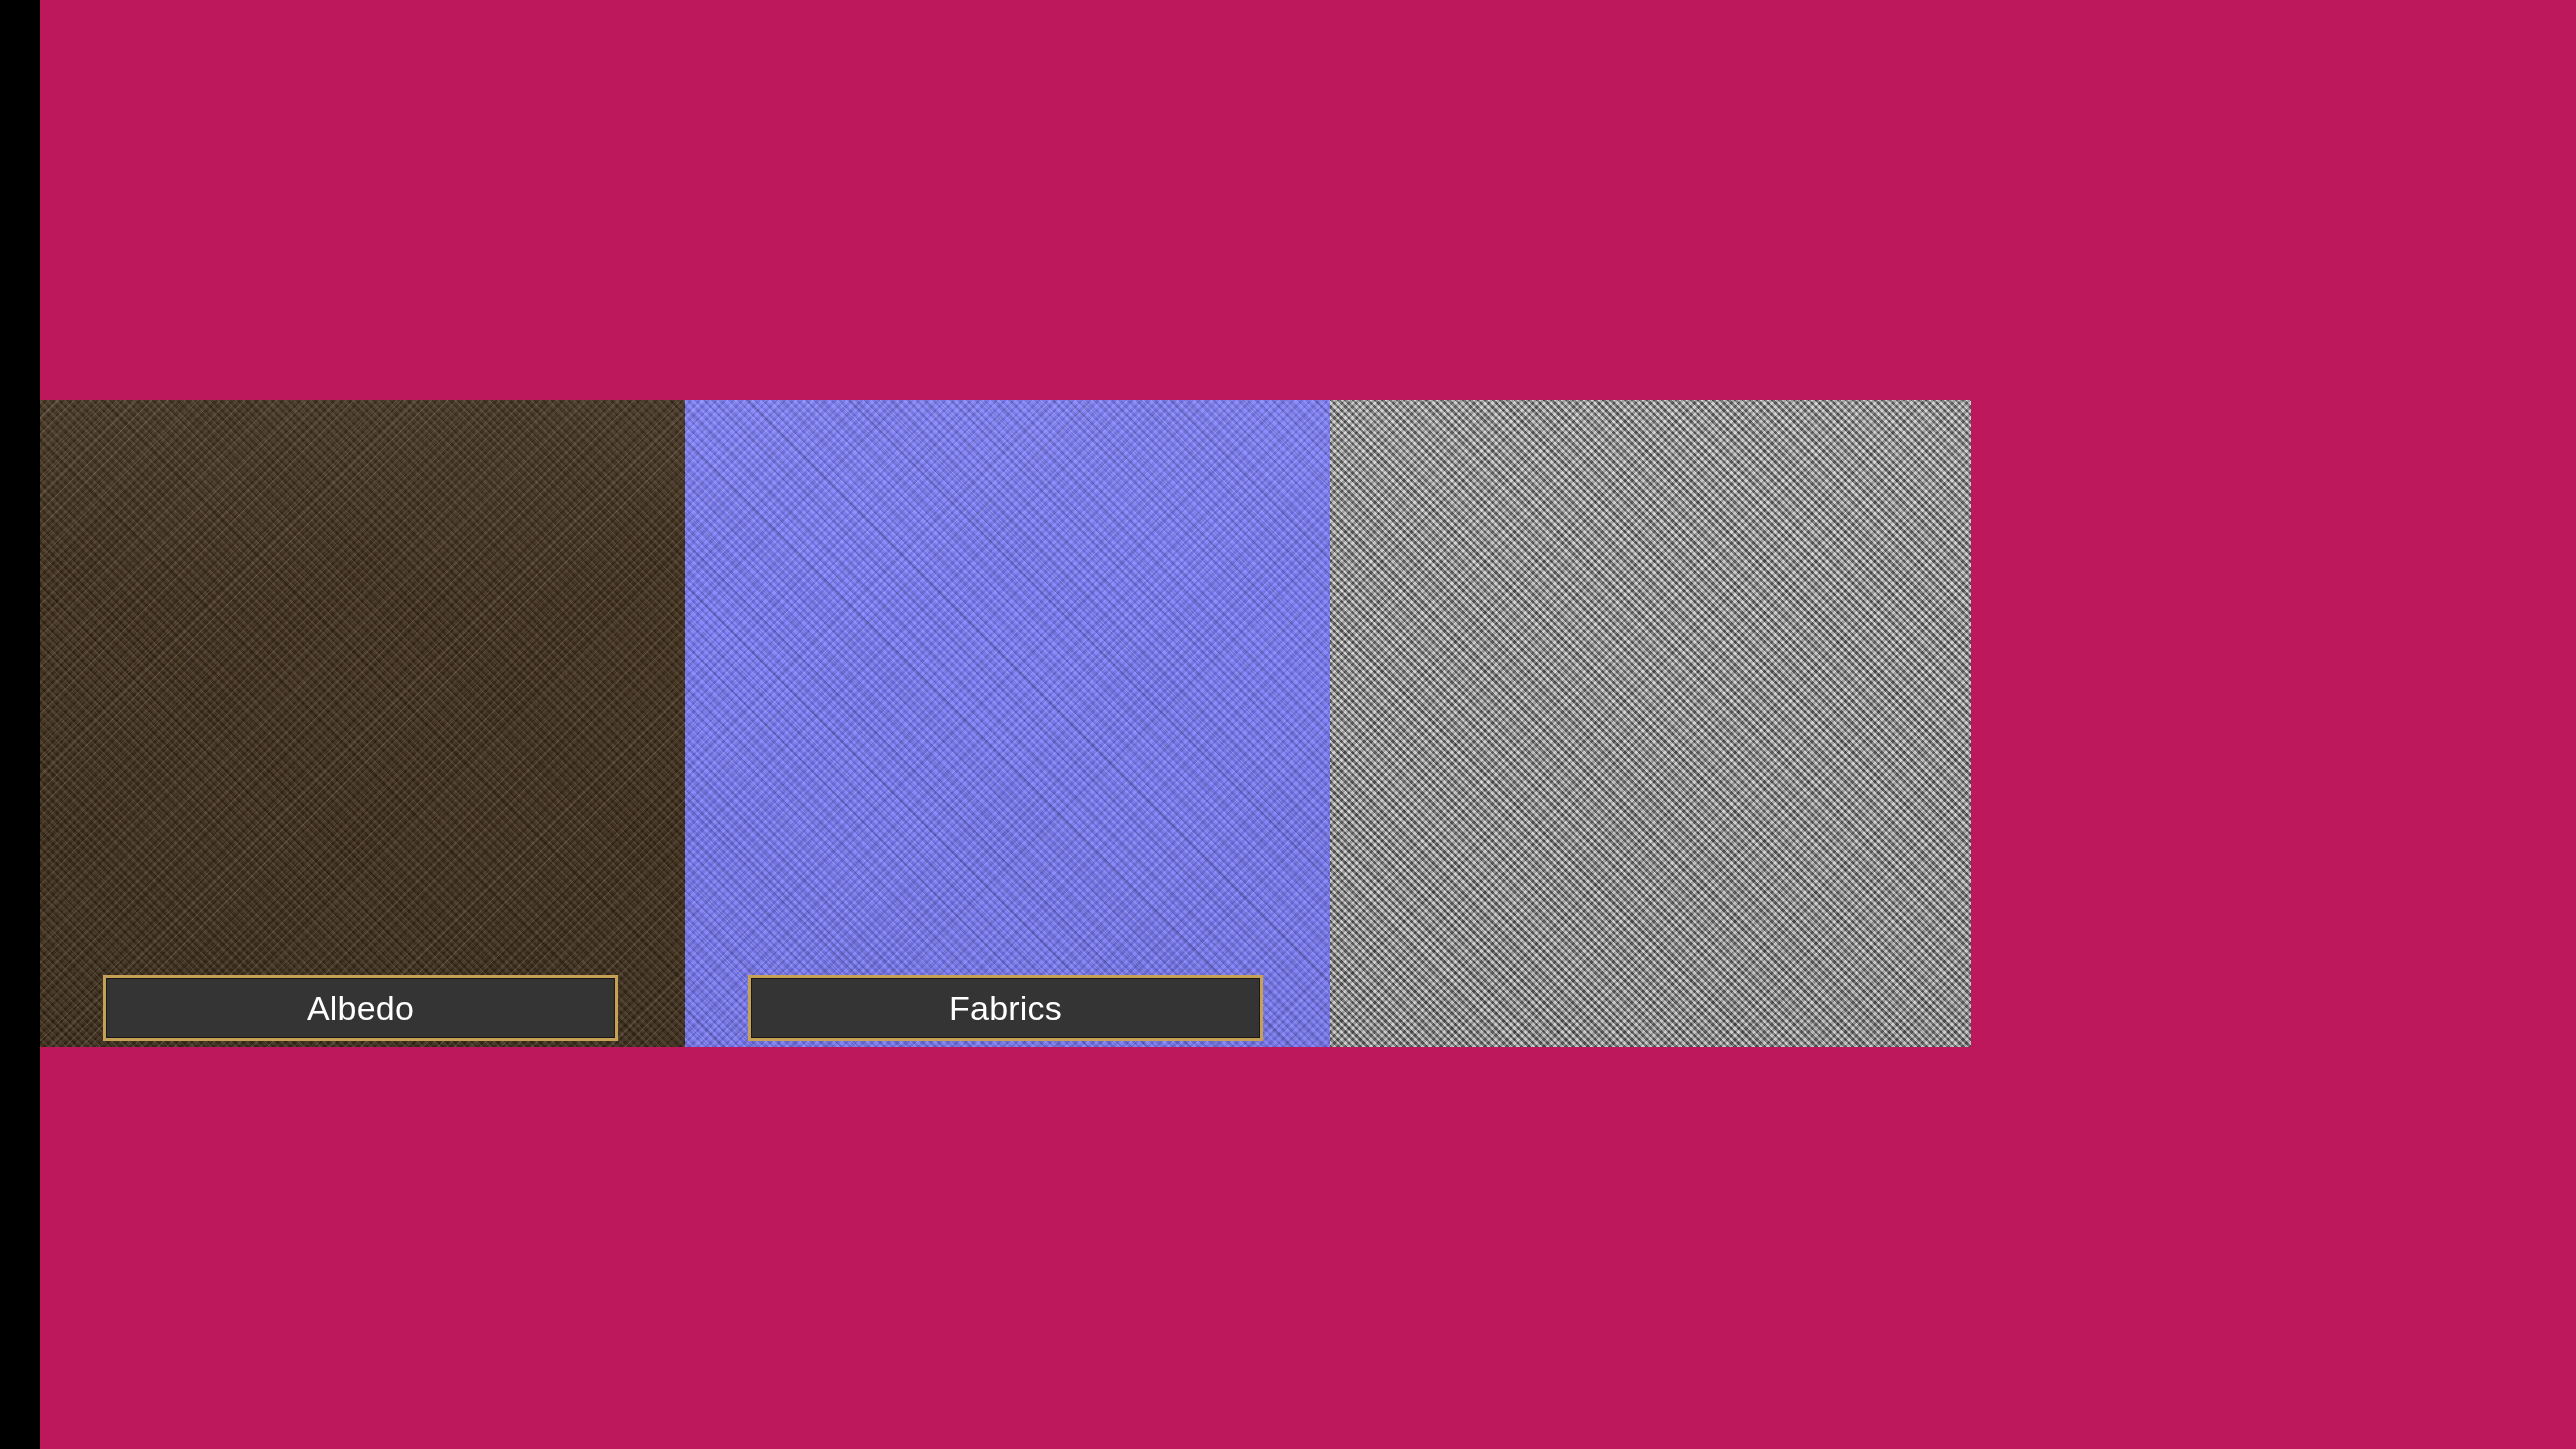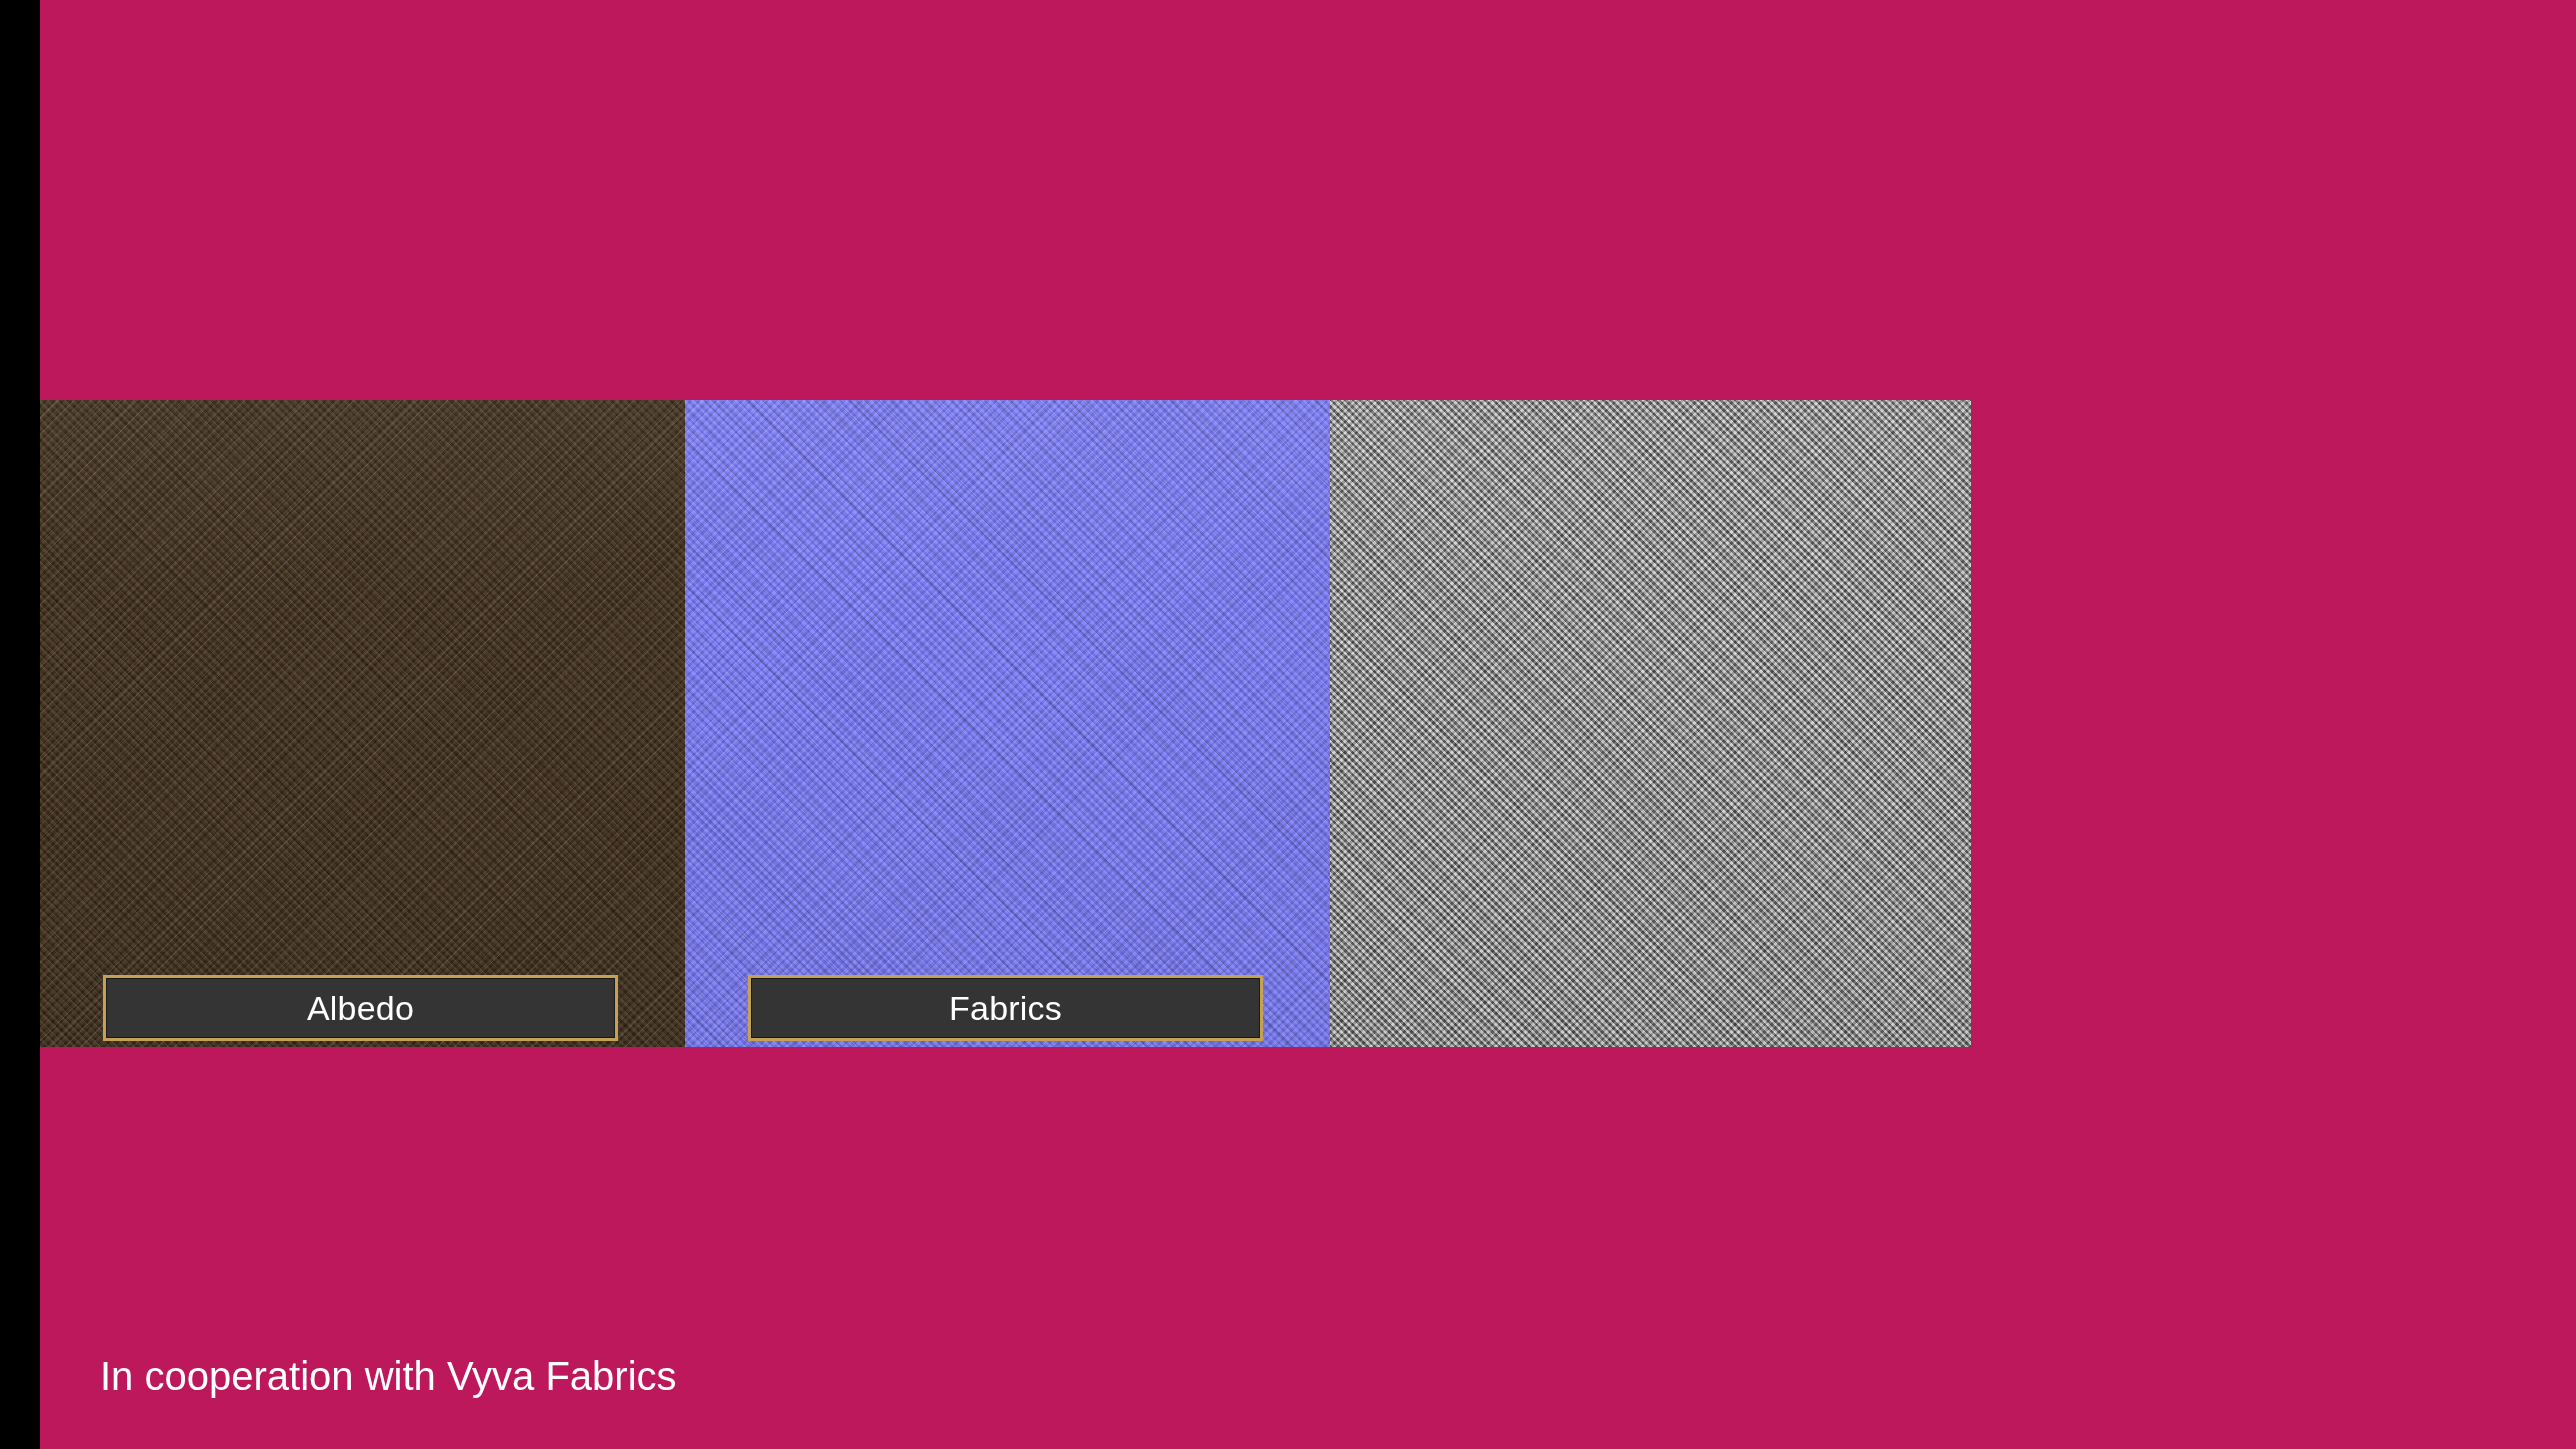--- a/index.html
+++ b/index.html
@@ -212,17 +212,16 @@
       <div class="weave weave-a"></div>
       <div class="weave weave-b"></div>
       <div class="weave weave-c"></div>
       <div class="weave-d"></div>
       <div class="panel-shade"></div>
     </div>
 
   </div>
 
   <div id="footer">
-    <div id="footer-left" class="footer-text">In cooperation with Vyva Fabrics</div>
   </div>
 
 </div>
 
 
 </body></html>

